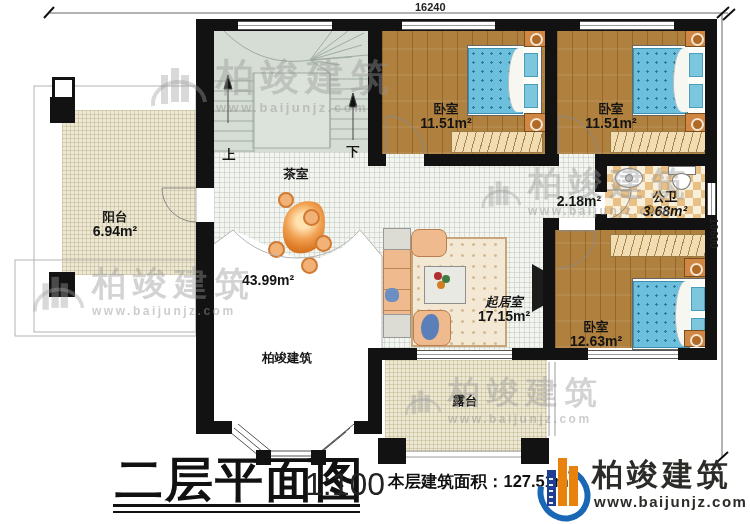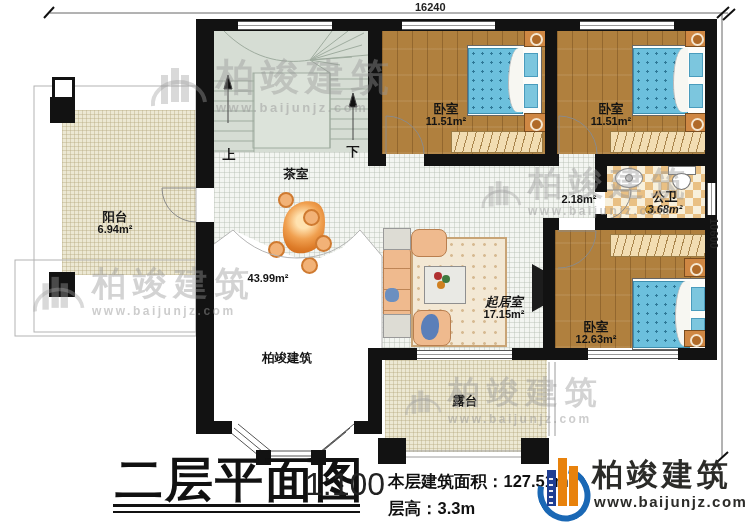--- a/index.html
+++ b/index.html
@@ -23,21 +23,21 @@
       background-image:repeating-linear-gradient(90deg,rgba(70,38,5,.28) 0 1px,transparent 1px 15px),
                        repeating-linear-gradient(0deg,rgba(255,255,255,.07) 0 2px,transparent 2px 26px);}
   .checker{background-color:#f8f0dc;
       background-image:repeating-conic-gradient(#e9c084 0% 25%,#f8f0dc 25% 50%);
       background-size:16px 16px;}
   .stairbg{background:#d6ddd4;}
   .wardrobe{position:absolute;z-index:12;background:#f2ddb2;border:1px solid #9a7b44;
       background-image:repeating-linear-gradient(105deg,transparent 0 7px,rgba(150,110,50,.8) 7px 8px);}
   .rname{position:absolute;z-index:40;font-weight:bold;color:#141414;font-size:12.5px;
          transform:translate(-50%,0);white-space:nowrap;line-height:1;}
-  .rarea{position:absolute;z-index:40;font-weight:bold;color:#141414;font-size:11px;
+  .rarea{position:absolute;z-index:40;font-weight:bold;color:#141414;font-size:14px;
          transform:translate(-50%,0);white-space:nowrap;line-height:1;}
   .dimtext{position:absolute;z-index:40;font-weight:bold;color:#222;font-size:11px;line-height:1;}
   .furn{position:absolute;z-index:14;}
   .ns{position:absolute;z-index:15;background:#cf8743;border:1px solid #7a4c1e;}
   .ns:after{content:"";position:absolute;left:50%;top:50%;width:9px;height:9px;margin:-5px 0 0 -5px;
             border:2px solid #f4e6d0;border-radius:50%;background:#b06a28;}
   .bed{position:absolute;z-index:14;border:1px solid #666;background:#fdfdfa;}
   .mattress{position:absolute;background-color:#6cc0dd;
       background-image:radial-gradient(rgba(20,90,120,.7) 1px,transparent 1.3px);
       background-size:9px 9px;border:1px solid #3f8fae;}
@@ -272,21 +272,20 @@
       <span class="wmtext" style="font-size:32px;">柏竣建筑</span>
       <span class="wmurl" style="font-size:12px;">www.baijunjz.com</span>
     </div>
   </div>
 
   <div class="abs lbl-strong" style="left:115px;top:452px;font-size:48px;letter-spacing:2px;z-index:60;line-height:1.15;">二层平面图</div>
   <div class="abs" style="left:113px;top:504px;width:247px;height:3px;background:#111;z-index:60;"></div>
   <div class="abs" style="left:113px;top:511px;width:247px;height:2px;background:#111;z-index:60;"></div>
   <div class="abs" style="left:305px;top:466px;font-size:32px;color:#222;z-index:60;">1:100</div>
   <div class="abs lbl-strong" style="left:388px;top:471px;font-size:16.5px;z-index:60;">本层建筑面积：127.51m²</div>
-  <div class="abs lbl-strong" style="left:388px;top:498px;font-size:16.5px;z-index:60;">层高：3.3m</div>
 
   <div class="abs" style="left:538px;top:454px;width:50px;height:64px;z-index:65;">
     <div style="position:absolute;left:0;top:12px;width:40px;height:44px;border:6px solid #1a68b5;border-radius:50%;border-top-color:transparent;transform:rotate(-30deg);"></div>
     <div style="position:absolute;left:20px;top:4px;width:9px;height:48px;background:#e8820c;"></div>
     <div style="position:absolute;left:31px;top:12px;width:9px;height:40px;background:#e8820c;"></div>
     <div style="position:absolute;left:9px;top:16px;width:9px;height:36px;background:#1f3e92;
          background-image:repeating-linear-gradient(0deg,rgba(255,255,255,.9) 0 2px,transparent 2px 6px);background-size:4px 100%;background-repeat:no-repeat;background-position:2px 4px;"></div>
   </div>
   <div class="abs" style="left:592px;top:459px;font-size:31px;font-weight:bold;color:#2b2b28;letter-spacing:4px;z-index:65;line-height:1;">柏竣建筑</div>
   <div class="abs" style="left:594px;top:494px;font-size:15px;font-weight:bold;color:#2b2b28;letter-spacing:1.5px;z-index:65;line-height:1;">www.baijunjz.com</div>

